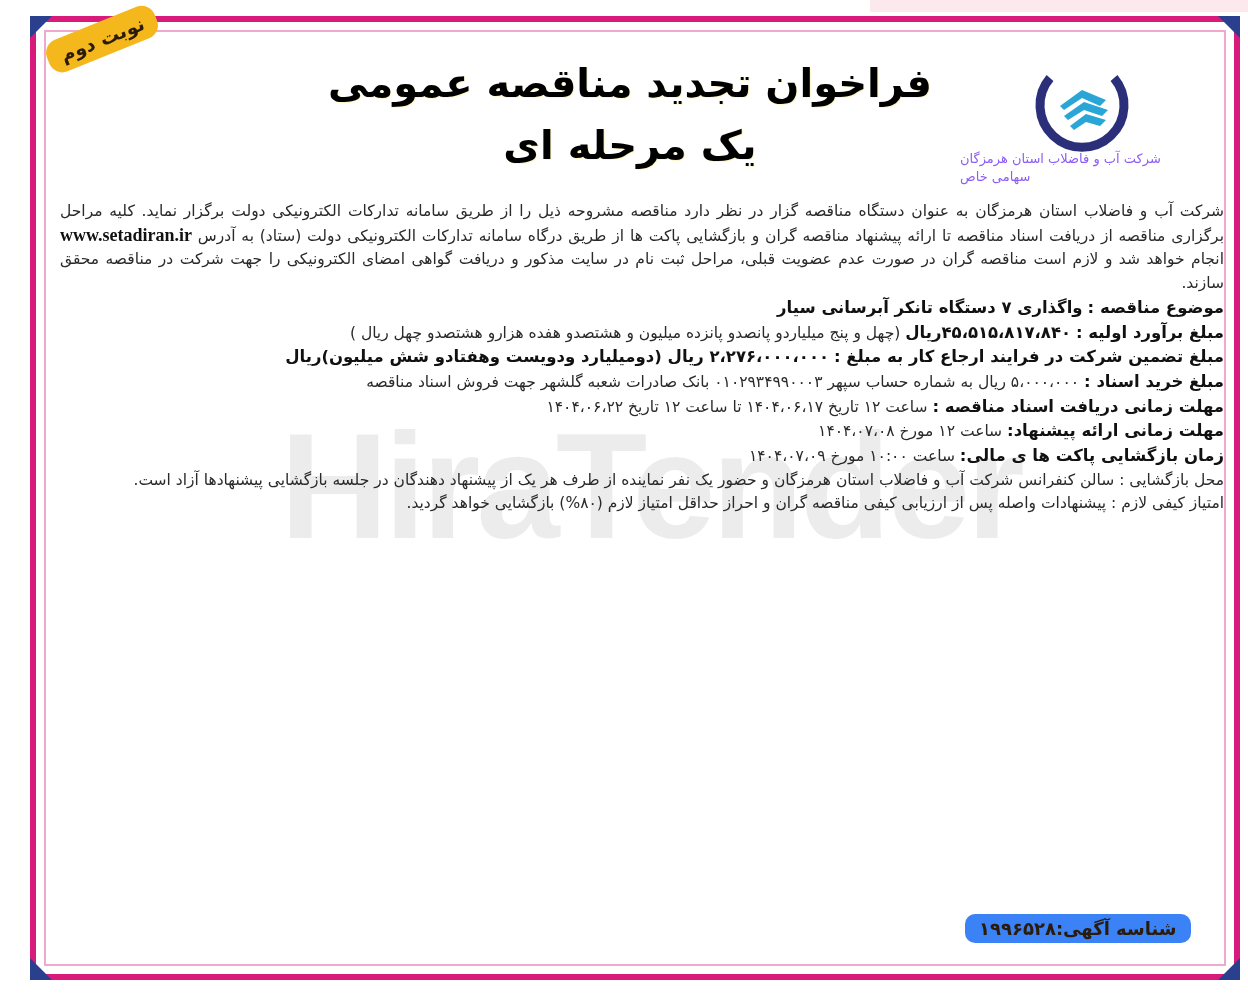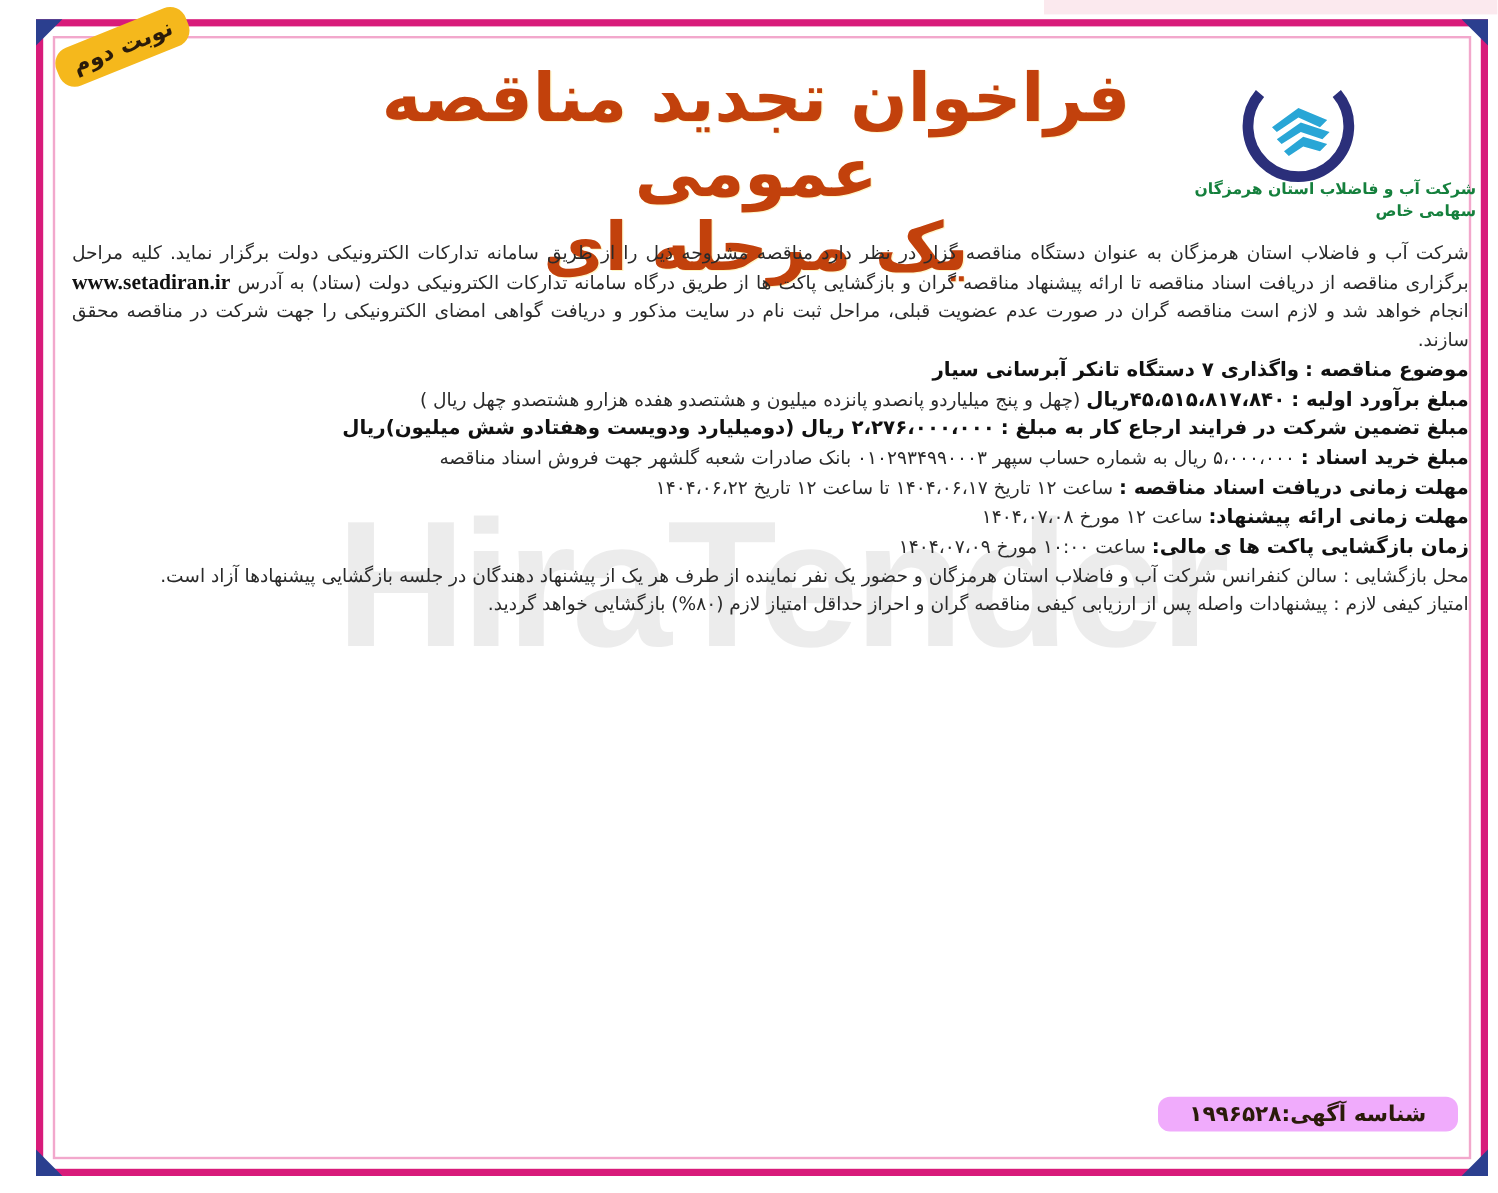--- a/index.html
+++ b/index.html
@@ -11,38 +11,38 @@
   .corner { position:absolute; width:0; height:0; }
   .corner.tl { left:-6px; top:-6px; border-top:22px solid #2b3f8f; border-right:22px solid transparent; }
   .corner.tr { right:-6px; top:-6px; border-top:22px solid #2b3f8f; border-left:22px solid transparent; }
   .corner.bl { left:-6px; bottom:-6px; border-bottom:22px solid #2b3f8f; border-right:22px solid transparent; }
   .corner.br { right:-6px; bottom:-6px; border-bottom:22px solid #2b3f8f; border-left:22px solid transparent; }
 
   .badge-round { position:absolute; left:44px; top:22px; background:#f5b81c; color:#2a1b0a; font-weight:bold;
                  font-size:19px; padding:6px 14px; border-radius:14px; transform:rotate(-22deg); direction:rtl; }
 
   .logo { position:absolute; left:1030px; top:48px; width:104px; height:104px; }
-  .company { position:absolute; left:960px; top:150px; width:270px; text-align:right; direction:rtl;
-             font-size:13px; font-weight:bold; color:#15803d; line-height:18px; }
+  .company { position:absolute; left:960px; top:150px; width:270px; text-align:left; direction:rtl;
+             font-size:13px; font-weight:normal; color:#8b5cf6; line-height:18px; }
 
   .title { position:absolute; left:290px; top:52px; width:680px; text-align:center; direction:rtl;
-           color:#c2410c; font-weight:bold; font-size:56px; line-height:62px; font-family:"DejaVu Sans", sans-serif;
+           color:#000000; font-weight:bold; font-size:40px; line-height:62px; font-family:"DejaVu Sans", sans-serif;
            text-shadow:1px 1px 0 #fff6c8; }
 
   .content { position:absolute; left:60px; top:200px; width:1164px; direction:rtl; text-align:justify;
              color:#2a2a2a; font-size:15.5px; line-height:23.7px; }
   .content p { margin:0; }
   .b { font-weight:bold; color:#111; font-size:16.5px; }
   .url { font-weight:bold; font-family:"Liberation Serif", serif; font-size:18px; color:#111; direction:ltr; unicode-bidi:embed; }
 
   .watermark { position:absolute; left:280px; top:400px; font-size:150px; font-weight:bold; color:#000;
                opacity:0.07; letter-spacing:-4px; font-family:Liberation Sans, sans-serif; pointer-events:none; }
 
-  .ad-id { position:absolute; left:965px; top:914px; background:#f0abfc; color:#2a1b0a; font-weight:bold;
-           font-size:18px; padding:4px 26px; border-radius:10px; direction:rtl; }
+  .ad-id { position:absolute; left:965px; top:914px; background:#3b82f6; color:#2a1b0a; font-weight:bold;
+           font-size:18px; padding:4px 14px; border-radius:10px; direction:rtl; }
 </style>
 </head>
 <body>
 
 <div class="top-band"></div>
 
 <div class="frame">
   <div class="frame-inner"></div>
   <div class="corner tl"></div>
   <div class="corner tr"></div>

